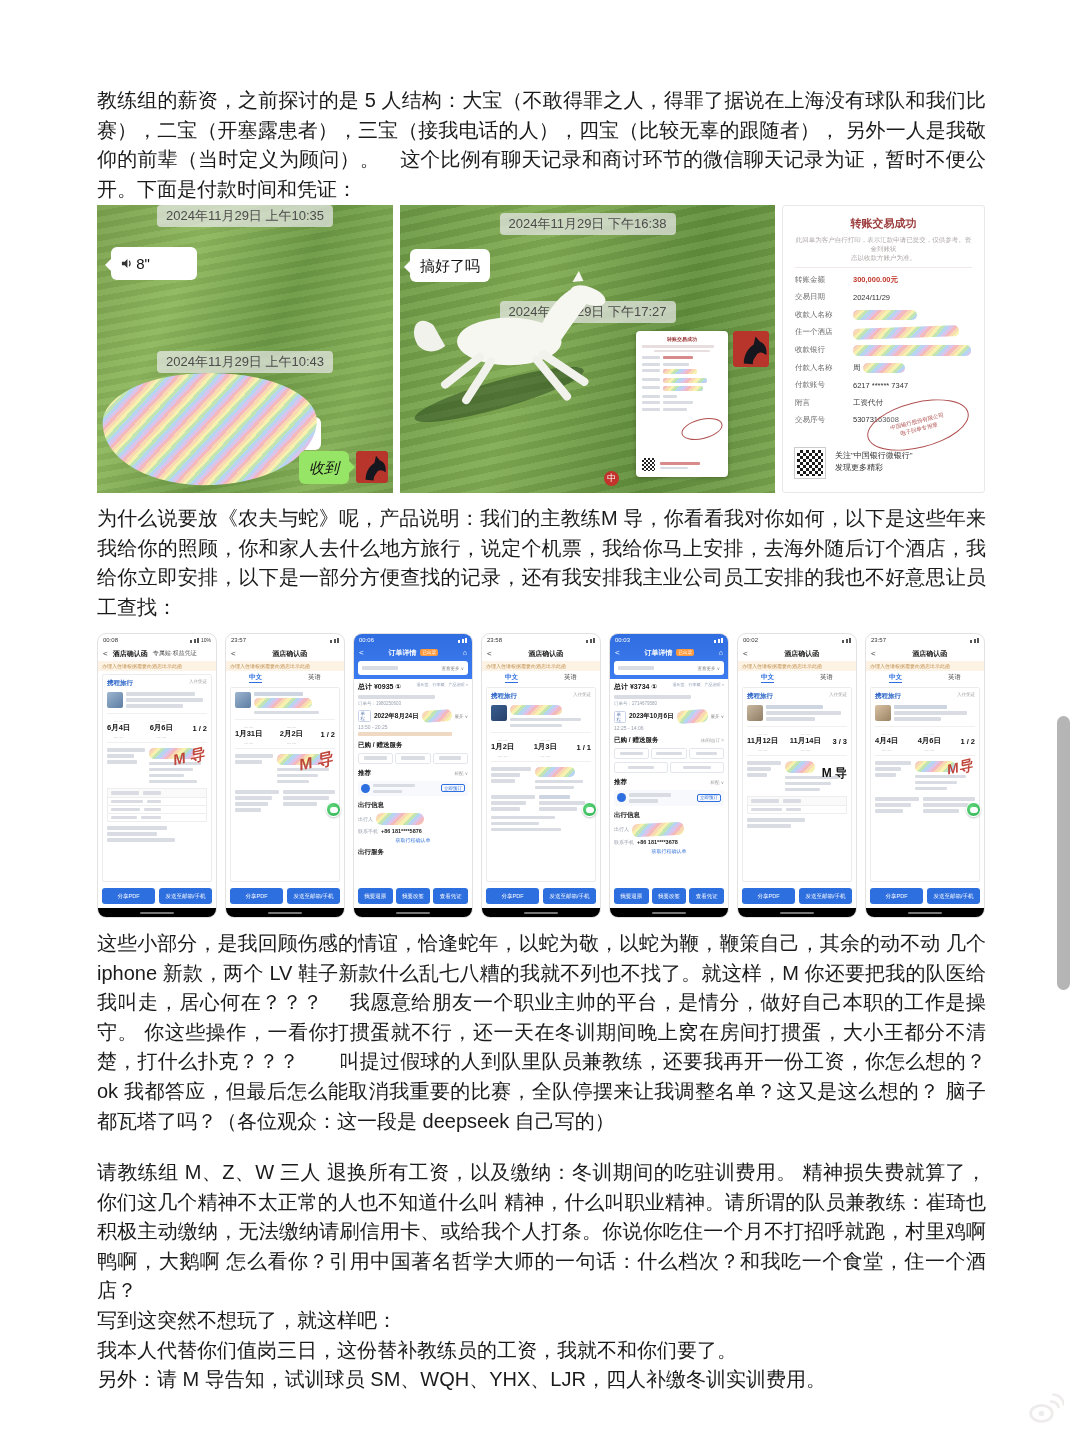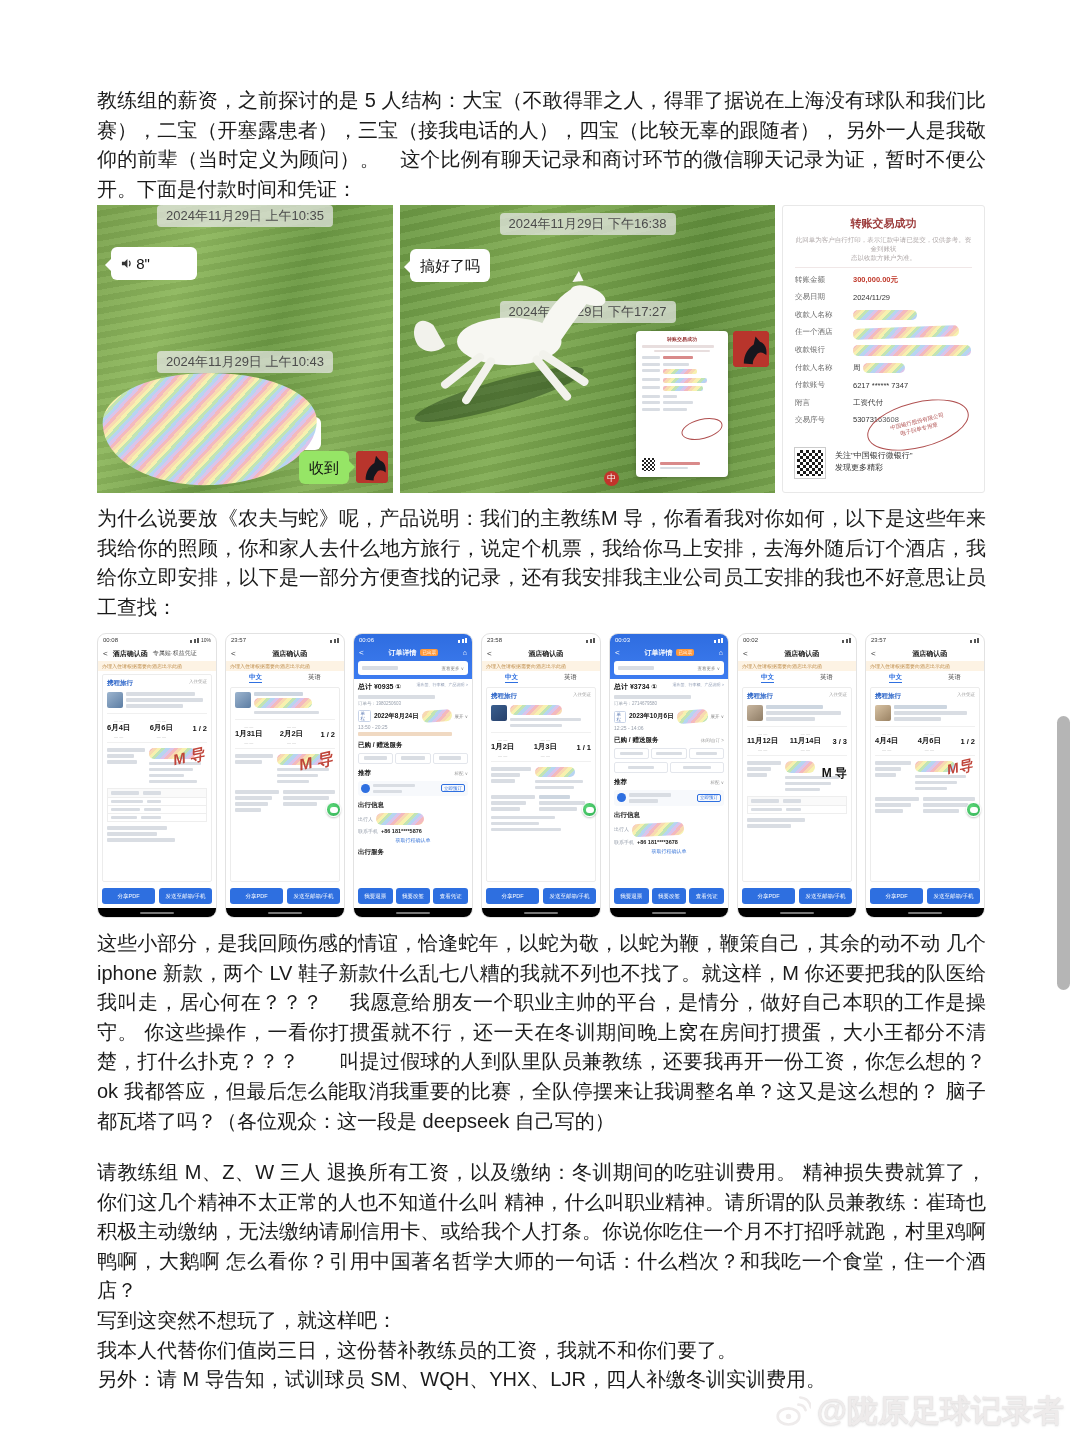--- a/index.html
+++ b/index.html
@@ -15,21 +15,21 @@
       repeating-linear-gradient(170deg, rgba(255,255,255,0.04) 0 6px, rgba(0,0,0,0.05) 6px 12px),
       linear-gradient(115deg,#7ba34e 0%,#8fb85f 28%,#6d9a45 55%,#86b158 80%,#759f4b 100%);
   }
   .ts-pill { position:absolute; left:50%; transform:translateX(-50%);
     background:rgba(233,233,233,0.72); color:#4c4c4c; font-size:13px;
     padding:2px 9px; border-radius:4px; white-space:nowrap; }
   .bubble { position:absolute; background:#fff; border-radius:6px; padding:6px 10px;
     font-size:15px; color:#111; line-height:21px; }
   .bubble:before { content:""; position:absolute; left:-6px; top:12px;
     border:6px solid transparent; border-right-color:#fff; border-left:0; }
-  .bubble.green { background:#96e566; }
+  .bubble.green { background:#96e566;font-style:italic; }
   .bubble.green:before { display:none; }
   .bubble.green:after { content:""; position:absolute; right:-6px; top:10px;
     border:6px solid transparent; border-left-color:#96e566; border-right:0; }
   .rb, .rb-inline { background:repeating-linear-gradient(135deg,
       #f4b9bd 0 3px,#f8d9b1 3px 6px,#f7f1af 6px 9px,#c1e4b5 9px 12px,#b6d5f1 12px 15px,#dac4eb 15px 18px); }
   .rb-inline { display:inline-block; height:15px; border-radius:7px; vertical-align:-2px; }
   .avatar { position:absolute; border-radius:4px; overflow:hidden; background:#b8352c; }
   
   .receipt { position:absolute; left:782px; top:205px; width:203px; height:288px;
     background:#fff; border:1px solid #e8e8e8; border-radius:3px; padding:10px 12px; overflow:hidden; }
@@ -919,14 +919,13 @@
 
 <div class="scrollbar"></div>
 
 <div class="watermark">
   <svg width="36" height="36" viewBox="0 0 40 40" fill="none" stroke="#eeebeb" stroke-width="3">
     <ellipse cx="15" cy="26" rx="12" ry="9"></ellipse>
     <circle cx="15" cy="26" r="3" fill="#eeebeb" stroke="none"></circle>
     <path d="M26 13 q6 0 8 6" stroke-linecap="round"></path>
     <path d="M28 5 q10 1 12 11" stroke-linecap="round"></path>
   </svg>
-  <span>@陇原足球记录者</span>
 </div>
 
 </body></html>

